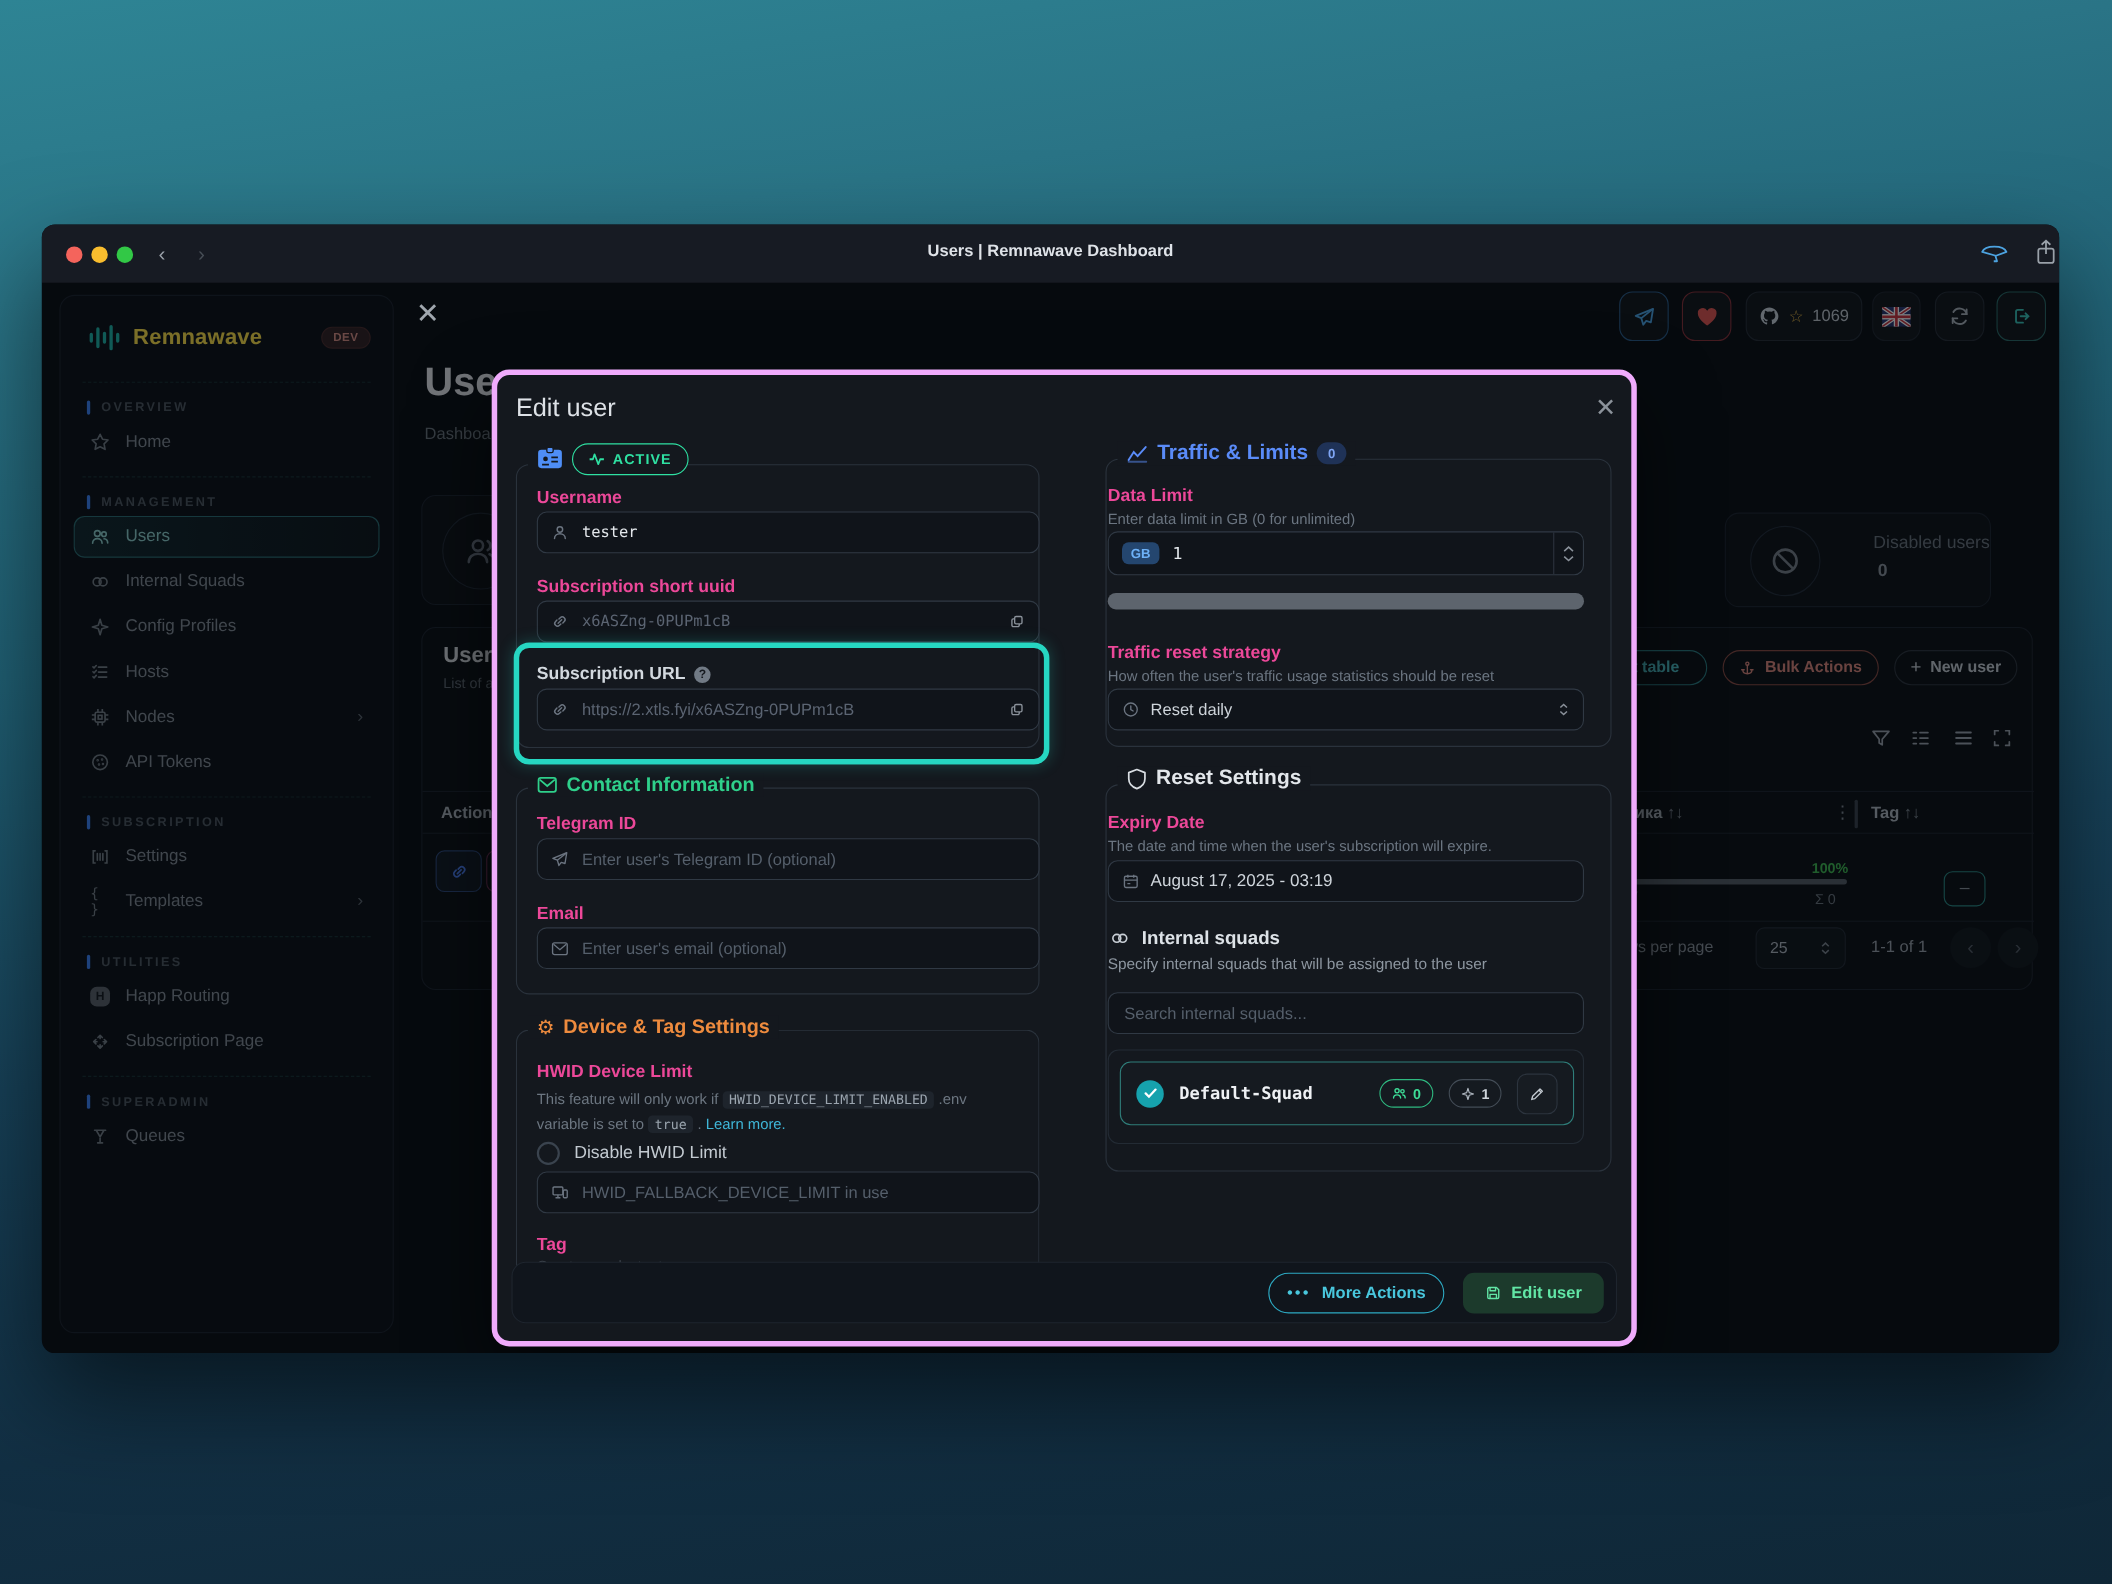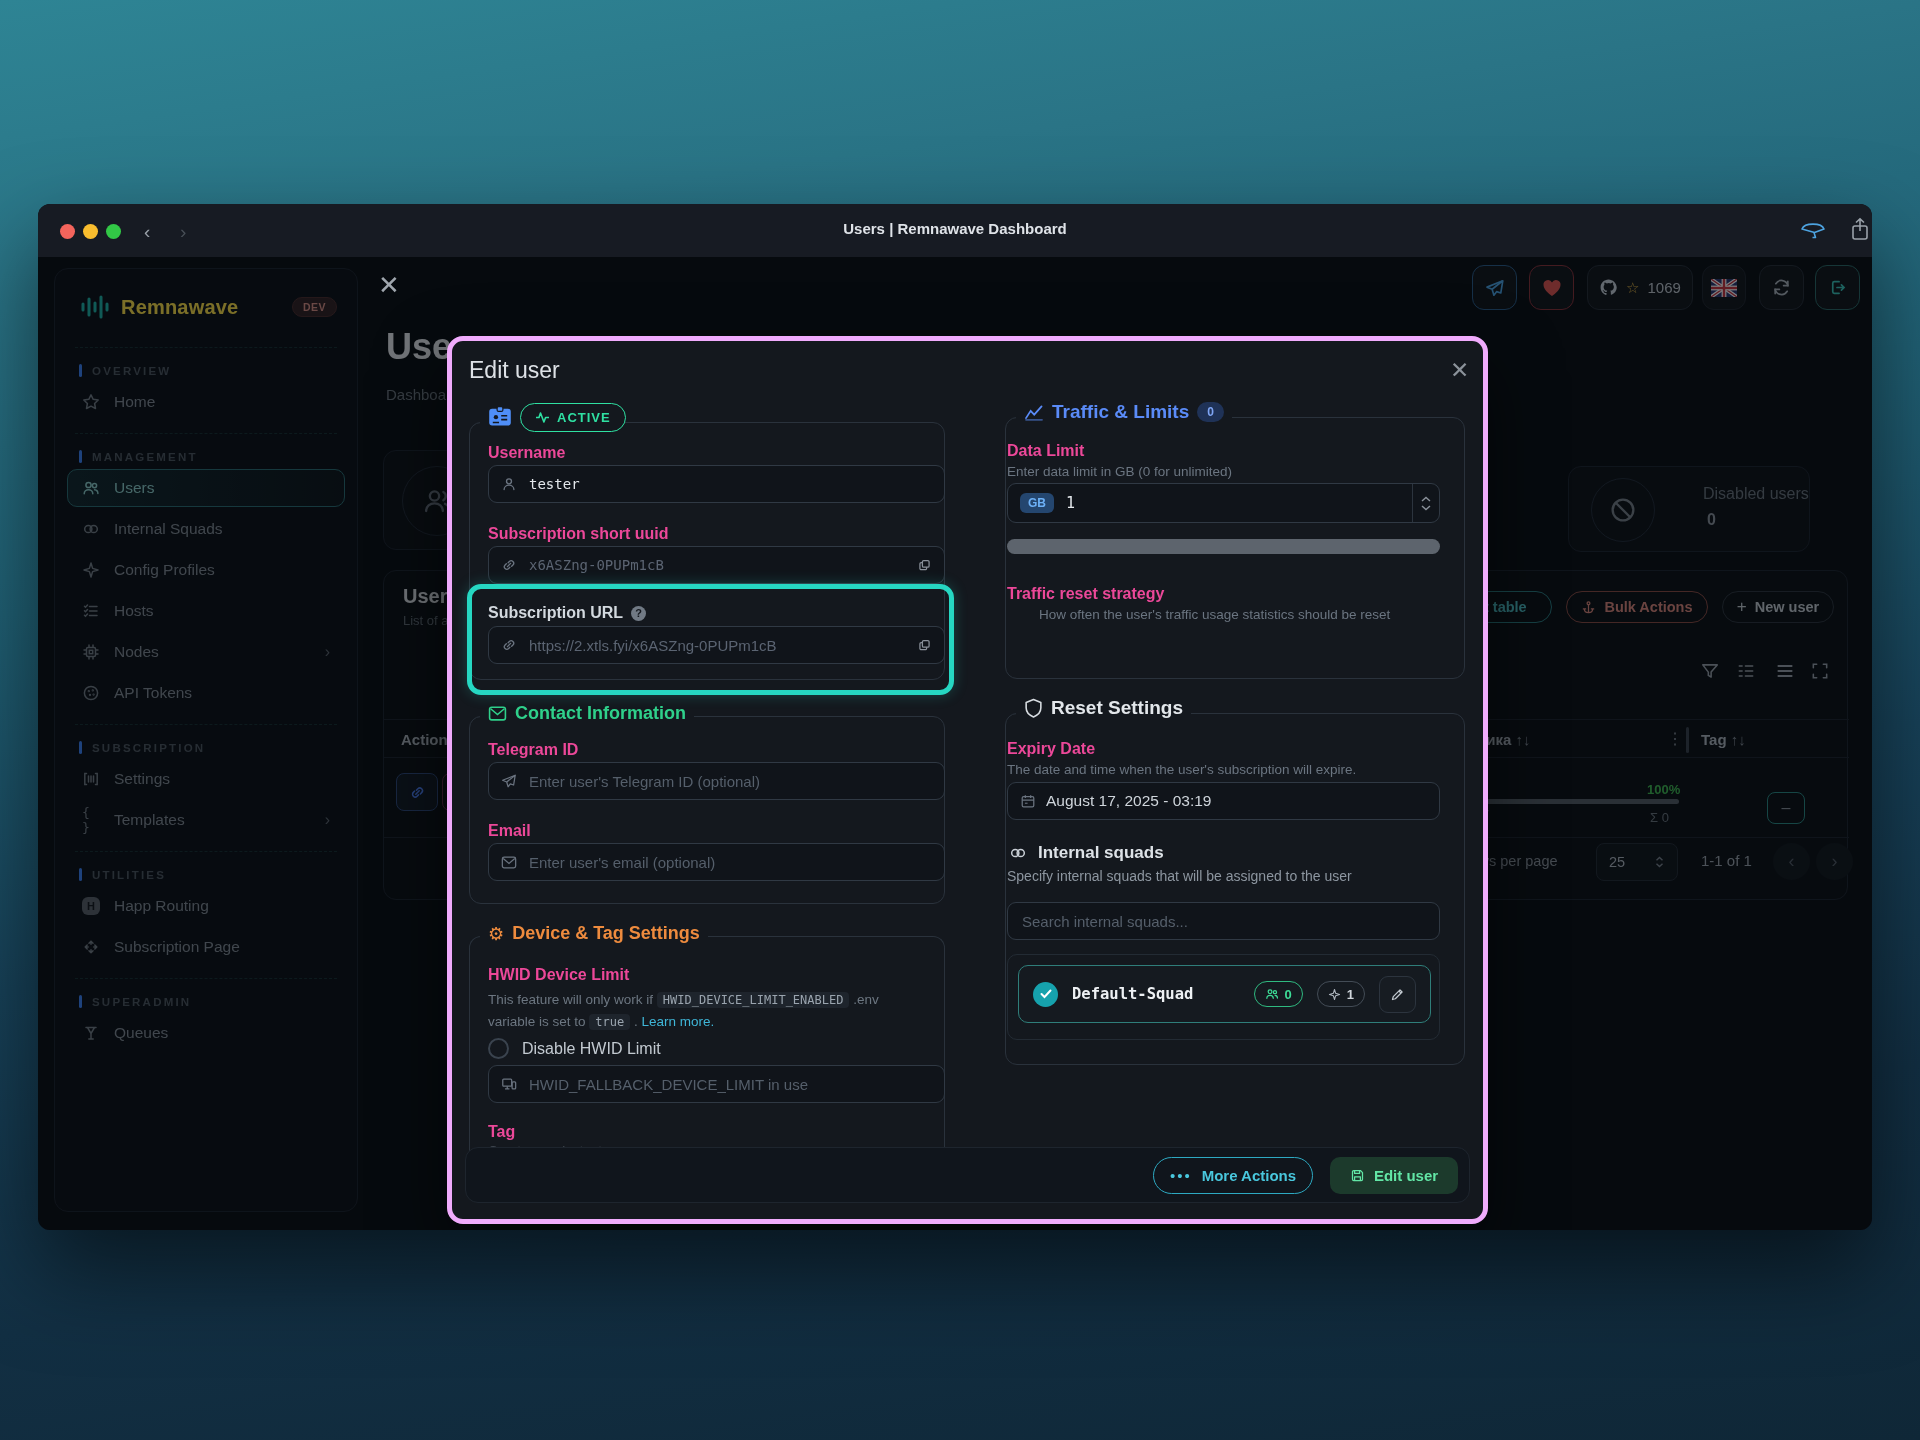--- a/index.html
+++ b/index.html
@@ -540,21 +540,35 @@
         <svg width="10" height="6" viewBox="0 0 10 6" fill="none" stroke="#8a919a" stroke-width="1.4">
             <path d="M1 5l4-3.6L9 5"></path>
           </svg>
         <svg width="10" height="6" viewBox="0 0 10 6" fill="none" stroke="#8a919a" stroke-width="1.4">
             <path d="M1 1l4 3.6L9 1"></path>
           </svg>
       </span>
     </div>
     <div class="abs" style="left:555px;top:198px;width:433px;height:15px;border-radius:8px;background:#5d646d;"></div>
     <div class="lbl" style="left:555px;top:244px;">Traffic reset strategy</div>
-    <div class="desc" style="left:555px;top:266px;padding-left:32px;">How often the user's traffic usage statistics should be reset</div>
+    <div class="desc" style="left:555px;top:266px;">How often the user's traffic usage statistics should be reset</div>
+    <div class="inp" style="left:555px;top:285px;width:433px;">
+      <span class="lead">
+        <svg width="16" height="16" viewBox="0 0 18 18" fill="none" stroke="currentColor" stroke-width="1.4" stroke-linecap="round">
+            <circle cx="9" cy="9" r="6.6"></circle>
+            <path d="M9 5.4V9l2.4 1.5"></path>
+          </svg>
+      </span>
+      <span style="color:#ced4da;font-size:15px;">Reset daily</span>
+      <span class="trail">
+        <svg width="11" height="14" viewBox="0 0 10 14" fill="none" stroke="#8a919a" stroke-width="1.4">
+            <path d="M2 5.2L5 2.4l3 2.8M2 8.8l3 2.8 3-2.8"></path>
+          </svg>
+      </span>
+    </div>
 
     <div class="fs" style="left:553px;top:372px;width:460px;height:352px;"></div>
     <div class="legend" style="left:564px;top:356px;">
       <svg width="19" height="21" viewBox="0 0 18 20" fill="none" stroke="#d8dde2" stroke-width="1.5" stroke-linejoin="round">
           <path d="M9 1.5l7 2.7v5.2c0 4.5-3.8 7.4-7 8.6-3.2-1.2-7-4.1-7-8.6V4.2z"></path>
         </svg>
       <span style="color:#e3e7eb;font-size:19px;font-weight:700;">Reset Settings</span>
     </div>
     <div class="lbl" style="left:555px;top:399px;">Expiry Date</div>
     <div class="desc" style="left:555px;top:421px;">The date and time when the user's subscription will expire.</div>

